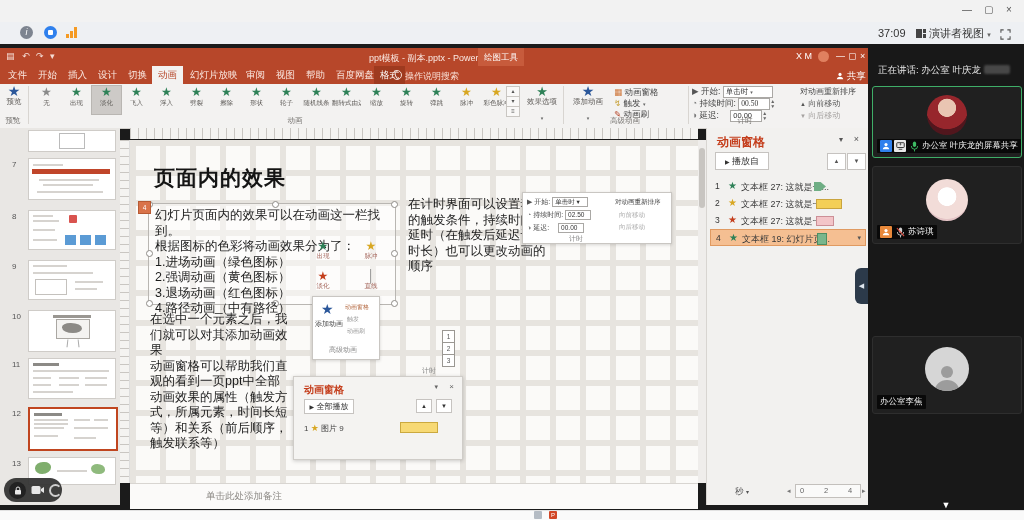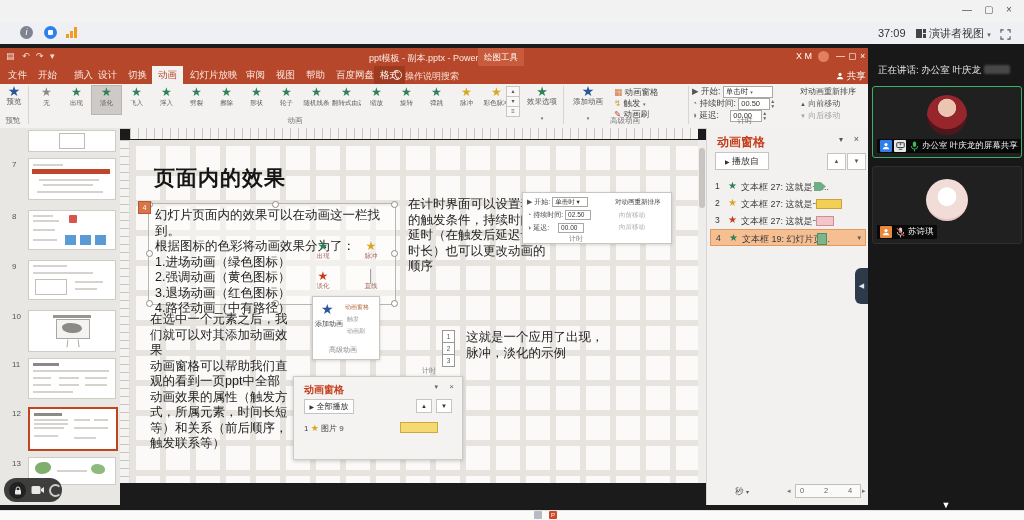--- a/index.html
+++ b/index.html
@@ -154,21 +154,21 @@
     <span style="position:absolute;left:836px;top:3px;color:#fff;">—</span>
     <span style="position:absolute;left:848px;top:3px;color:#fff;">▢</span>
     <span style="position:absolute;left:860px;top:3px;color:#fff;">×</span>
   </div>
   <div class="abs doctitle" style="top:52px;width:868px;">ppt模板 - 副本.pptx - PowerPoint</div>
   <div class="abs ctxtools">绘图工具</div>
 
   <div class="abs menurow">
     <span class="mtab" style="left:2px;">文件</span>
     <span class="mtab" style="left:32px;">开始</span>
-    <span class="mtab" style="left:68px;">插入</span>
+    <span class="mtab" style="left:62px;">插入</span>
     <span class="mtab" style="left:92px;">设计</span>
     <span class="mtab" style="left:122px;">切换</span>
     <span class="mtab active" style="left:152px;">动画</span>
     <span class="mtab" style="left:184px;">幻灯片放映</span>
     <span class="mtab" style="left:240px;">审阅</span>
     <span class="mtab" style="left:270px;">视图</span>
     <span class="mtab" style="left:300px;">帮助</span>
     <span class="mtab" style="left:330px;">百度网盘</span>
     <span class="mtab ctx" style="left:374px;">格式</span>
   </div>
@@ -278,21 +278,21 @@
     <div class="rsep" style="left:688px;"></div>
 
     <div class="smallrow" style="left:692px;top:2px;">
       <span style="color:#555;">▶</span>
       <span>开始:</span>
       <span class="field" style="width:44px;"><span>单击时</span> <span style="font-size:5px;color:#666;">▾</span></span>
     </div>
     <div class="smallrow" style="left:692px;top:14px;">
       <span style="color:#777;">◔</span>
       <span>持续时间:</span>
-      <span class="field" style="width:26px;">00.50</span><span class="spin">▲<br>▼</span>
+      <span class="field" style="width:26px;font-family:Liberation Serif, serif;">00.50</span><span class="spin">▲<br>▼</span>
     </div>
     <div class="smallrow" style="left:692px;top:26px;">
       <span style="color:#777;">◑</span>
       <span>延迟:</span>
       <span class="field" style="width:26px;margin-left:9px;">00.00</span><span class="spin">▲<br>▼</span>
     </div>
     <div class="smallrow" style="left:800px;top:2px;font-size:8px;">对动画重新排序</div>
     <div class="smallrow" style="left:800px;top:14px;font-size:8px;color:#555;"><span style="font-size:6px;">▲</span> <span>向前移动</span></div>
     <div class="smallrow" style="left:800px;top:26px;font-size:8px;color:#a5a2a0;"><span style="font-size:6px;">▼</span> <span>向后移动</span></div>
     <div class="grplabel" style="left:700px;">计时</div>
@@ -452,27 +452,26 @@
       <div class="wbtn" style="position:absolute;left:10px;top:22px;width:48px;height:13px;font-size:8px;line-height:13px;"><span style="font-size:6px;">▶</span> <span>全部播放</span></div>
       <div class="wbtn" style="position:absolute;left:122px;top:22px;width:14px;height:12px;font-size:6px;line-height:12px;">▲</div>
       <div class="wbtn" style="position:absolute;left:142px;top:22px;width:14px;height:12px;font-size:6px;line-height:12px;">▼</div>
       <div style="position:absolute;left:10px;top:46px;font-size:8px;color:#444;"><span>1</span> <span class="c-yellow" style="font-size:9px;">★</span> <span>图片 9</span></div>
       <div style="position:absolute;left:106px;top:45px;width:36px;height:9px;background:#f7d974;border:1px solid #cba93f;"></div>
     </div>
 
     <div class="numbadge" style="left:312px;top:190px;">1</div>
     <div class="numbadge" style="left:312px;top:202px;">2</div>
     <div class="numbadge" style="left:312px;top:214px;">3</div>
-    <div class="abs stext" style="left:336px;top:190px;">这就是一个应用了出现，
-脉冲，淡化的示例</div>
   </div>
 
   <div class="abs vsb">
       <div class="th"></div>
     </div>
+  <div class="abs notes">单击此处添加备注</div>
 
   <div class="abs pane">
     <div class="redtitle" style="position:absolute;left:10px;top:6px;font-size:12px;">动画窗格</div>
     <span style="position:absolute;right:26px;top:7px;font-size:8px;color:#555;">▾</span>
     <span style="position:absolute;right:10px;top:6px;font-size:9px;color:#555;">×</span>
     <div class="wbtn" style="position:absolute;left:8px;top:24px;width:52px;height:16px;font-size:9px;line-height:16px;"><span style="font-size:6px;">▶</span> <span>播放自</span></div>
     <div class="updown" style="left:120px;top:25px;">▲</div>
     <div class="updown" style="left:140px;top:25px;">▼</div>
 
     <div class="paneitem" style="top:50px;">
@@ -556,20 +555,31 @@
             <rect x="3.2" y="0.5" width="3.6" height="6" rx="1.8" fill="#3dbb63"></rect>
             <path d="M1.5 5.5a3.5 3.5 0 0 0 7 0" stroke="#3dbb63" fill="none"></path>
             <line x1="5" y1="9" x2="5" y2="11.5" stroke="#3dbb63"></line>
           </svg>
         </span>
       <span class="nm">办公室 叶庆龙的屏幕共享</span>
     </div>
   </div>
 
 
+  <div class="tile" style="top:336px;height:76px;">
+    <div class="avatar" style="top:10px;width:44px;height:44px;background:#d6d6d6;display:flex;align-items:flex-end;justify-content:center;overflow:hidden;">
+      <svg width="26" height="28" viewBox="0 0 26 28">
+          <circle cx="13" cy="9" r="6" fill="#9c9c9c"></circle>
+          <path d="M1 28c0-7 5.4-11 12-11s12 4 12 11" fill="#9c9c9c"></path>
+        </svg>
+    </div>
+    <div class="lblbar">
+      <span class="nm">办公室李焦</span>
+    </div>
+  </div>
 
 
   <div class="abs moretri">▼</div>
 
   <div class="abs collapse">◀</div>
   <div class="abs floattb">
     <span class="ftb-circ">
         <svg width="8" height="9" viewBox="0 0 8 9">
           <rect x="1" y="4" width="6" height="4.5" rx="0.8" fill="#e8e8e8"></rect>
           <path d="M2.2 4V2.8a1.8 1.8 0 0 1 3.6 0V4" fill="none" stroke="#e8e8e8" stroke-width="1"></path>

